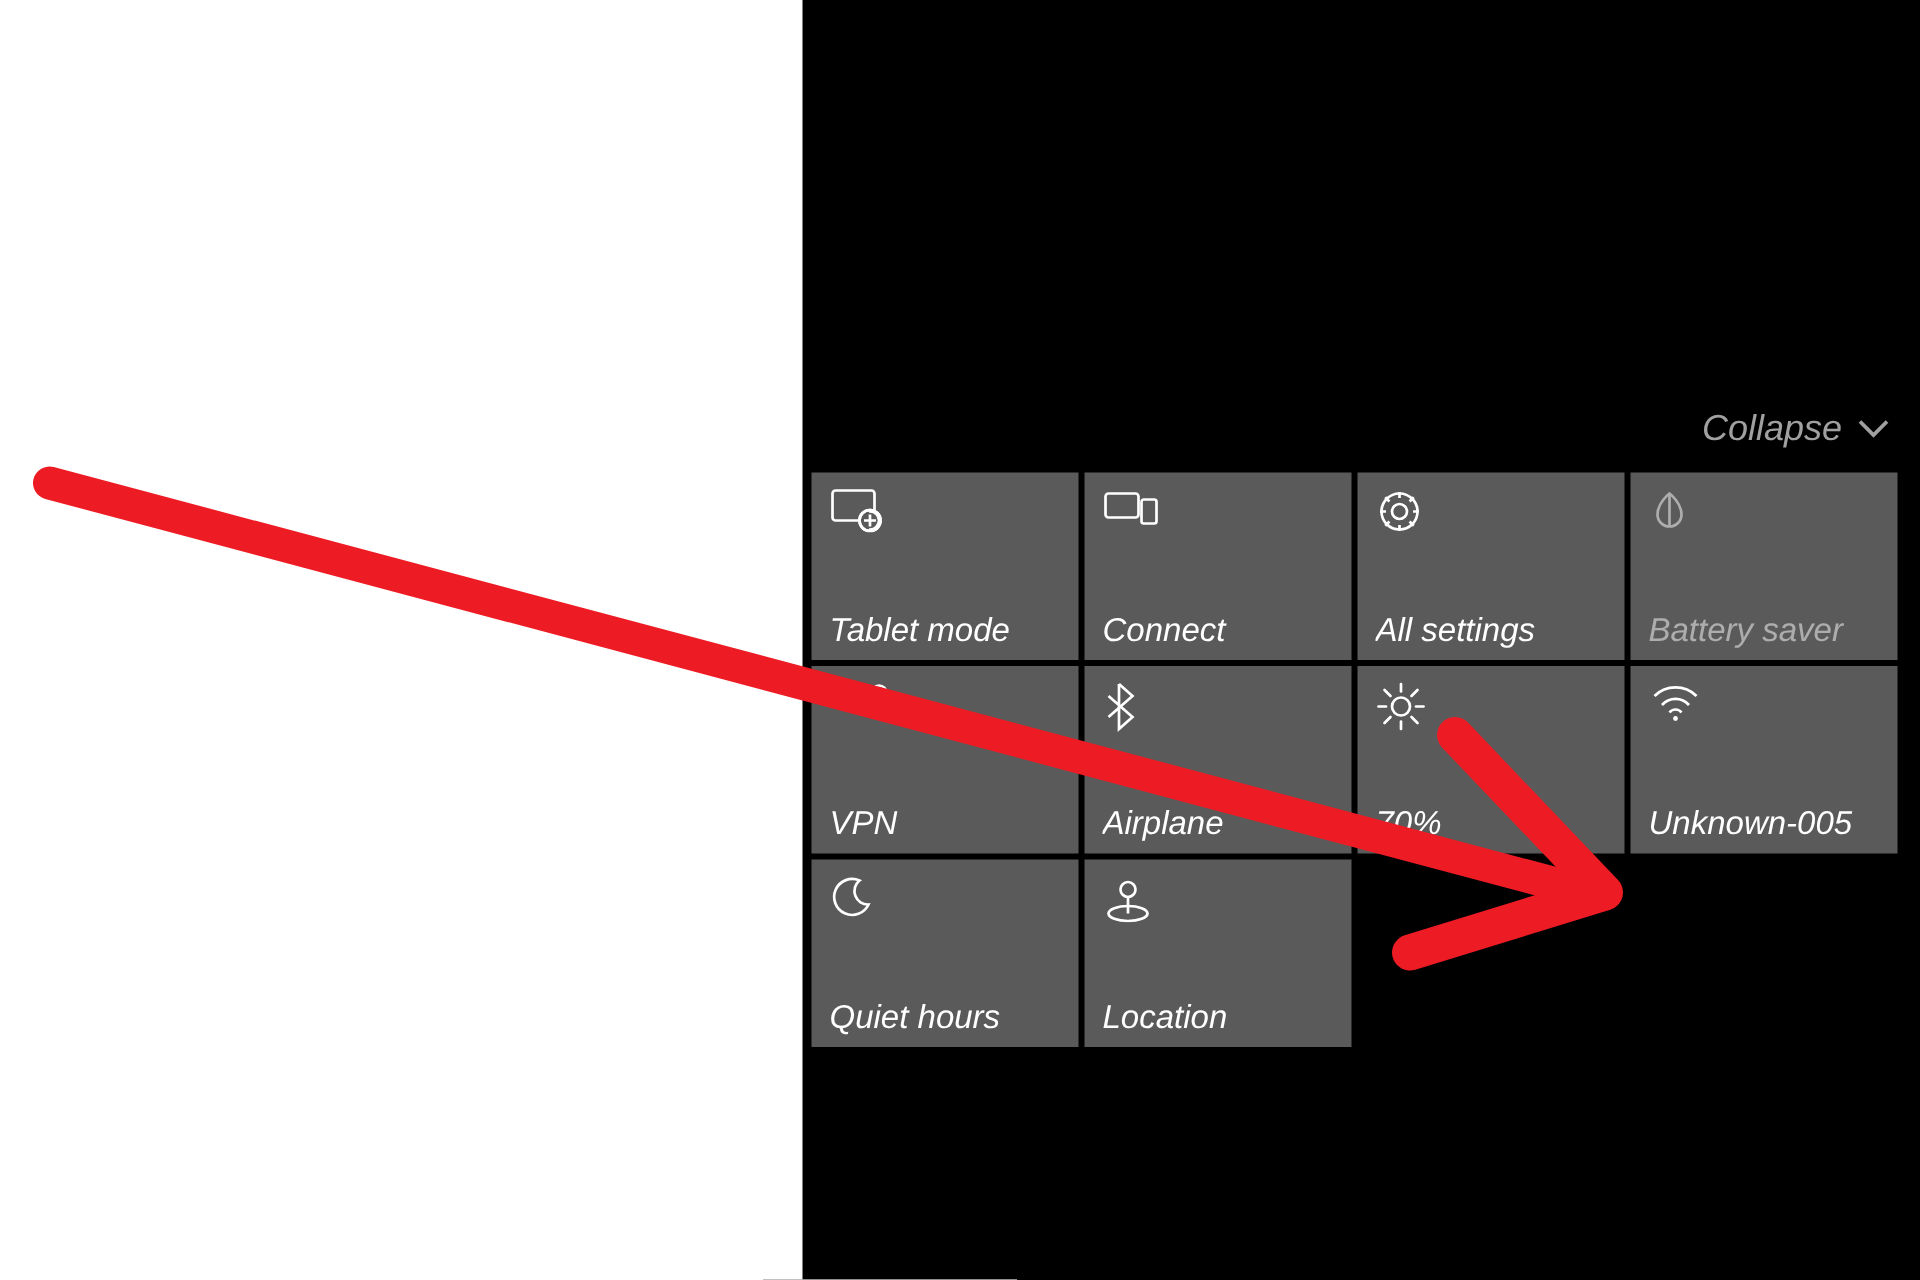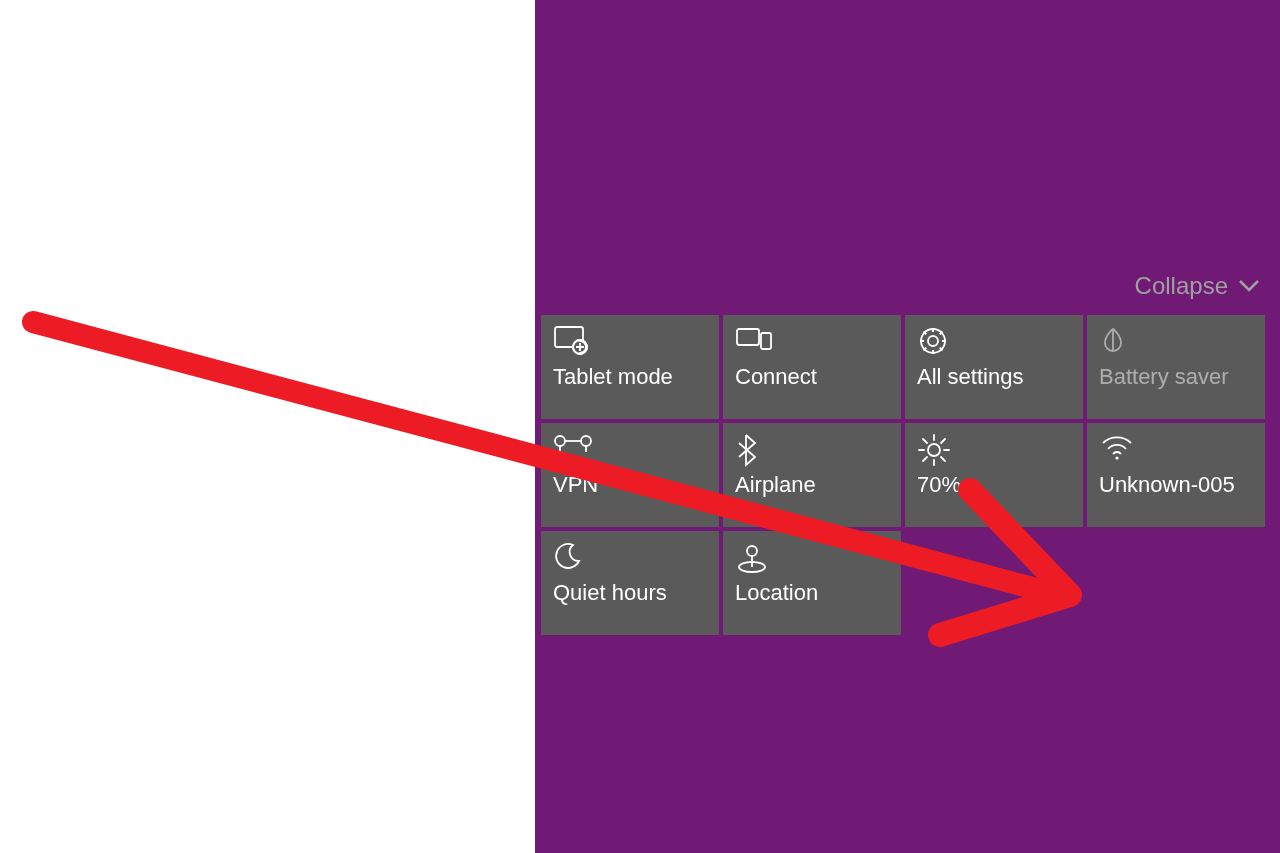--- a/index.html
+++ b/index.html
@@ -11,22 +11,23 @@
     background: #ffffff;
     overflow: hidden;
     position: relative;
   }
   .panel {
     position: absolute;
     top: 0;
     right: 0;
     width: 745px;
     height: 853px;
-    background: #701a75;
+    background: #000000;
     box-sizing: border-box;
+    font-style: italic;
   }
   .collapse-row {
     position: absolute;
     right: 20px;
     top: 272px;
     display: flex;
     align-items: center;
     gap: 10px;
     color: #a0a0a0;
     font-size: 24px;
@@ -39,27 +40,27 @@
     position: absolute;
     left: 6px;
     top: 315px;
     width: 733px;
     display: flex;
     flex-wrap: wrap;
     gap: 4px;
   }
   .tile {
     width: 178px;
-    height: 104px;
+    height: 125px;
     background: #5a5a5a;
     box-sizing: border-box;
     padding: 10px 12px 8px 12px;
     display: flex;
     flex-direction: column;
-    justify-content: flex-start;
+    justify-content: space-between;
     cursor: pointer;
   }
   .tile.disabled .icon,
   .tile.disabled .label {
     opacity: 0.5;
   }
   .tile .icon {
     color: #ffffff;
     height: 40px;
     display: flex;

